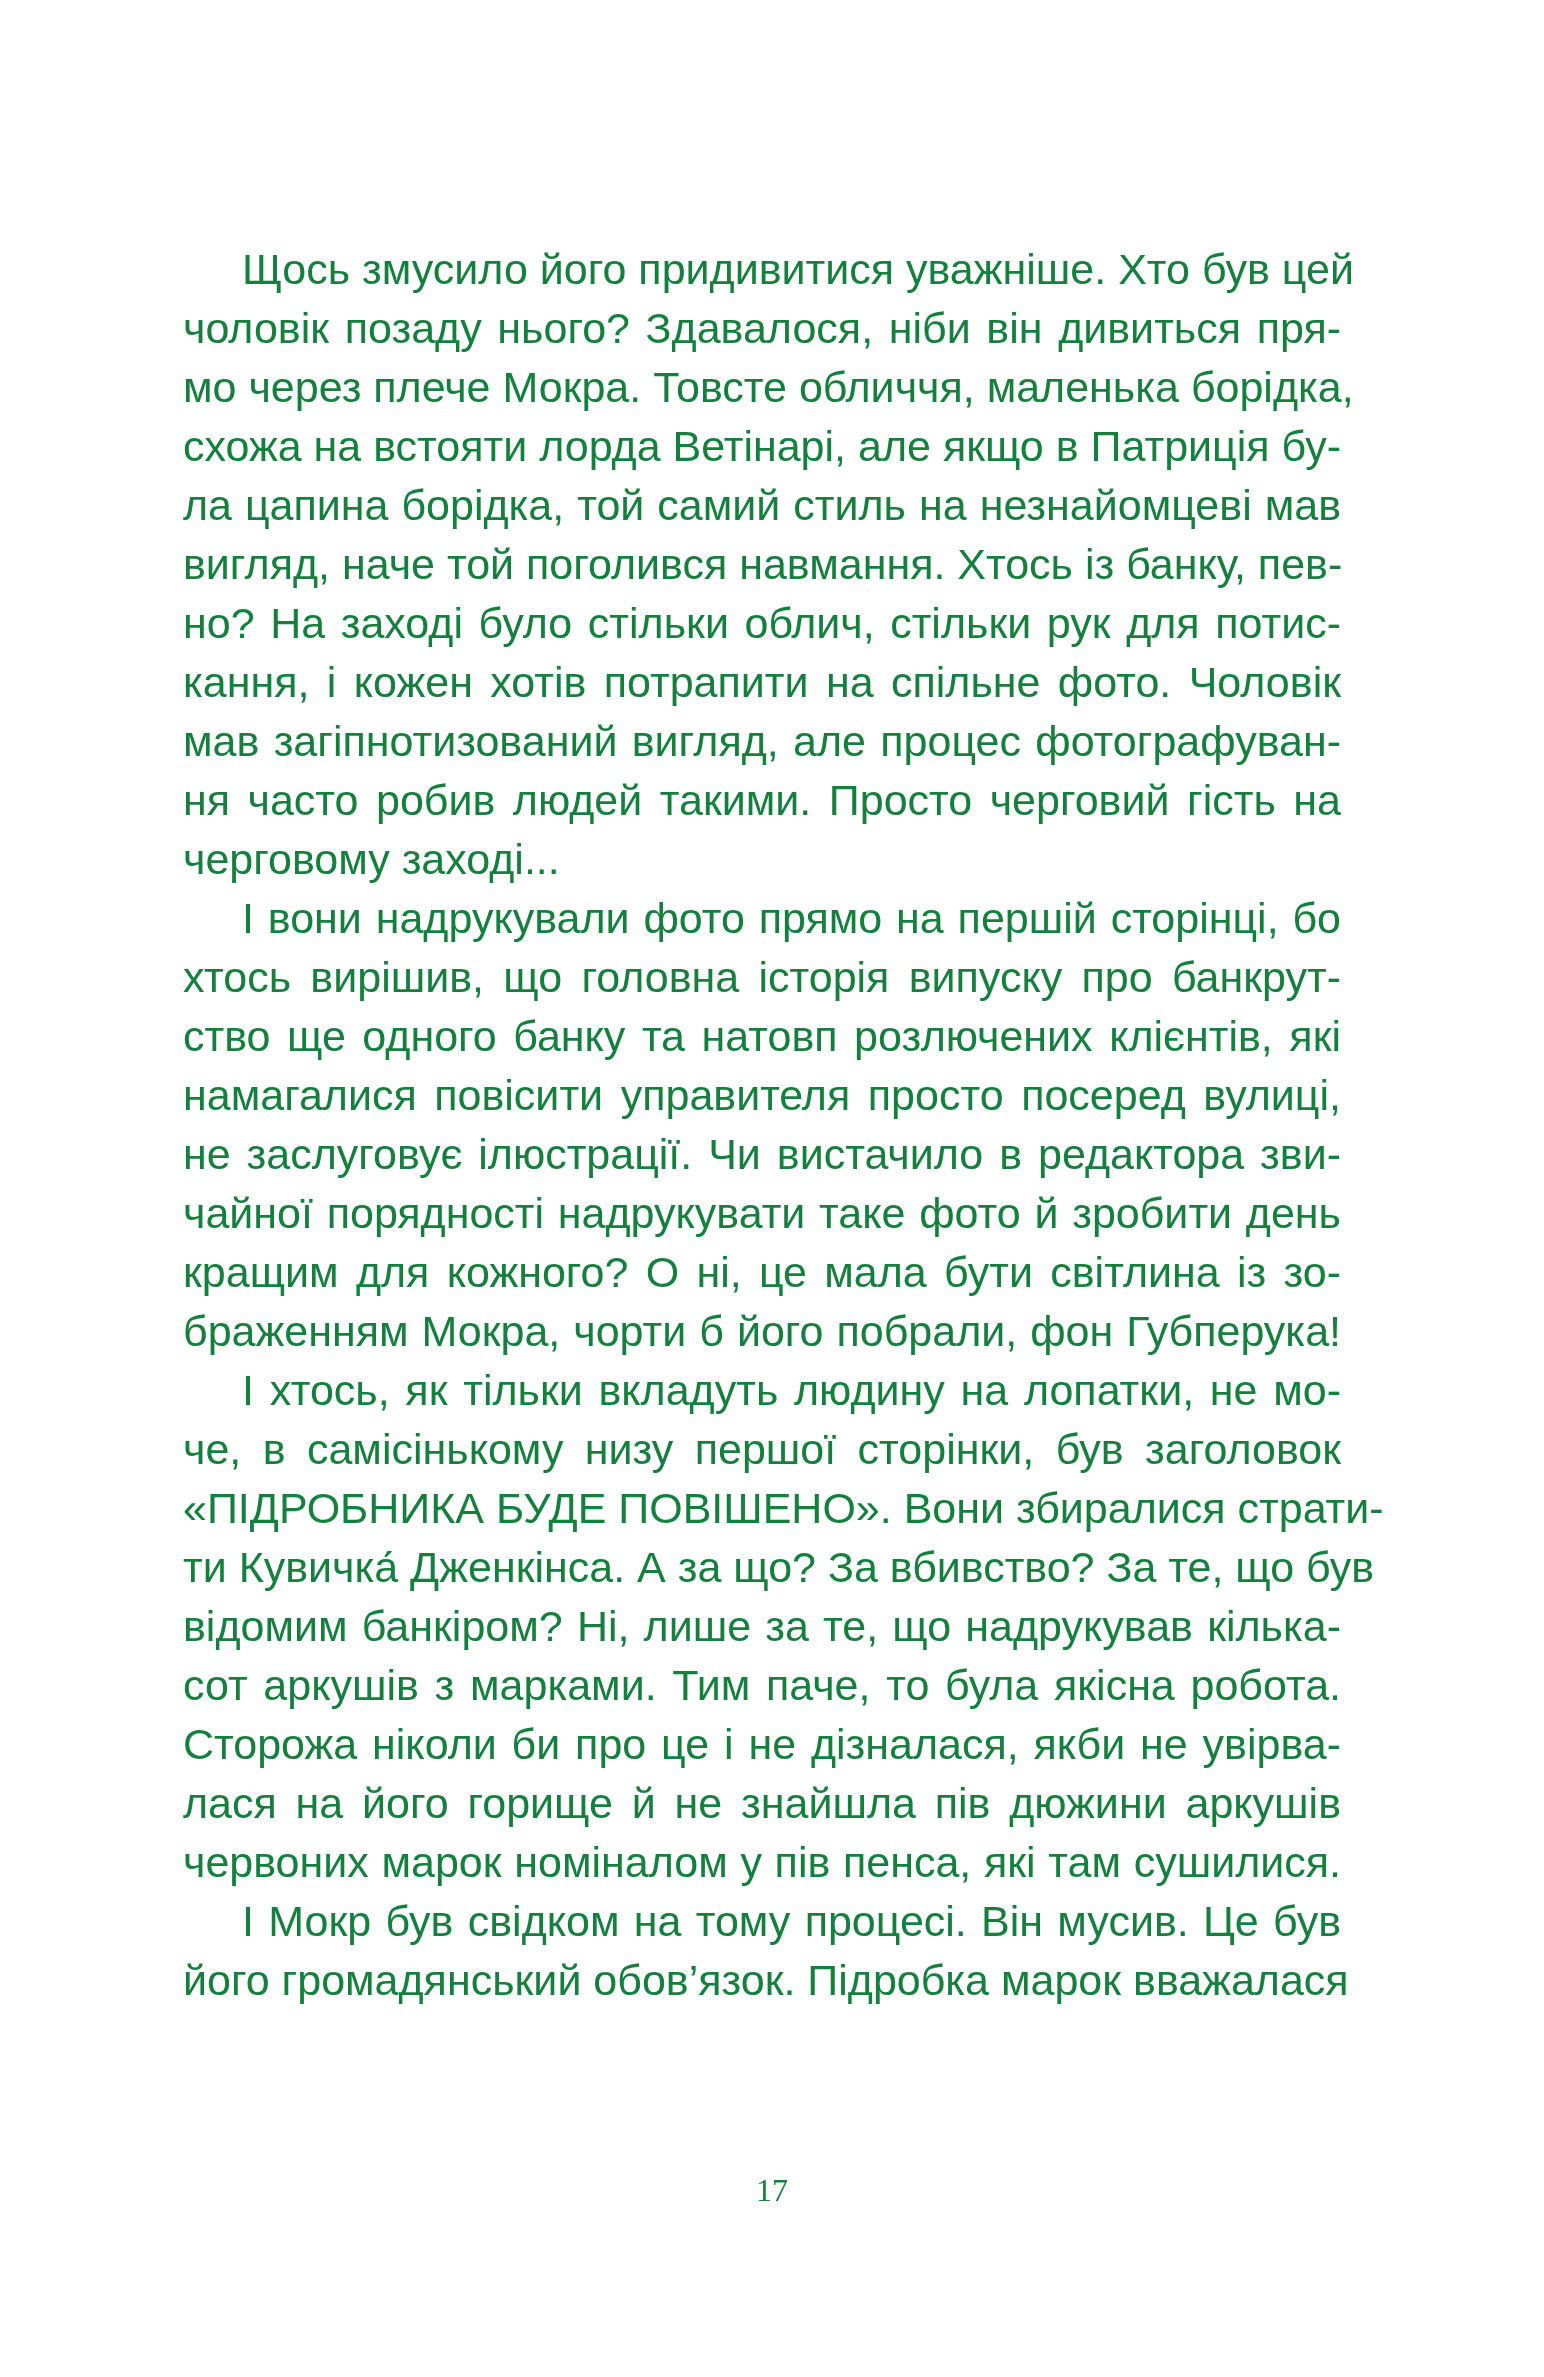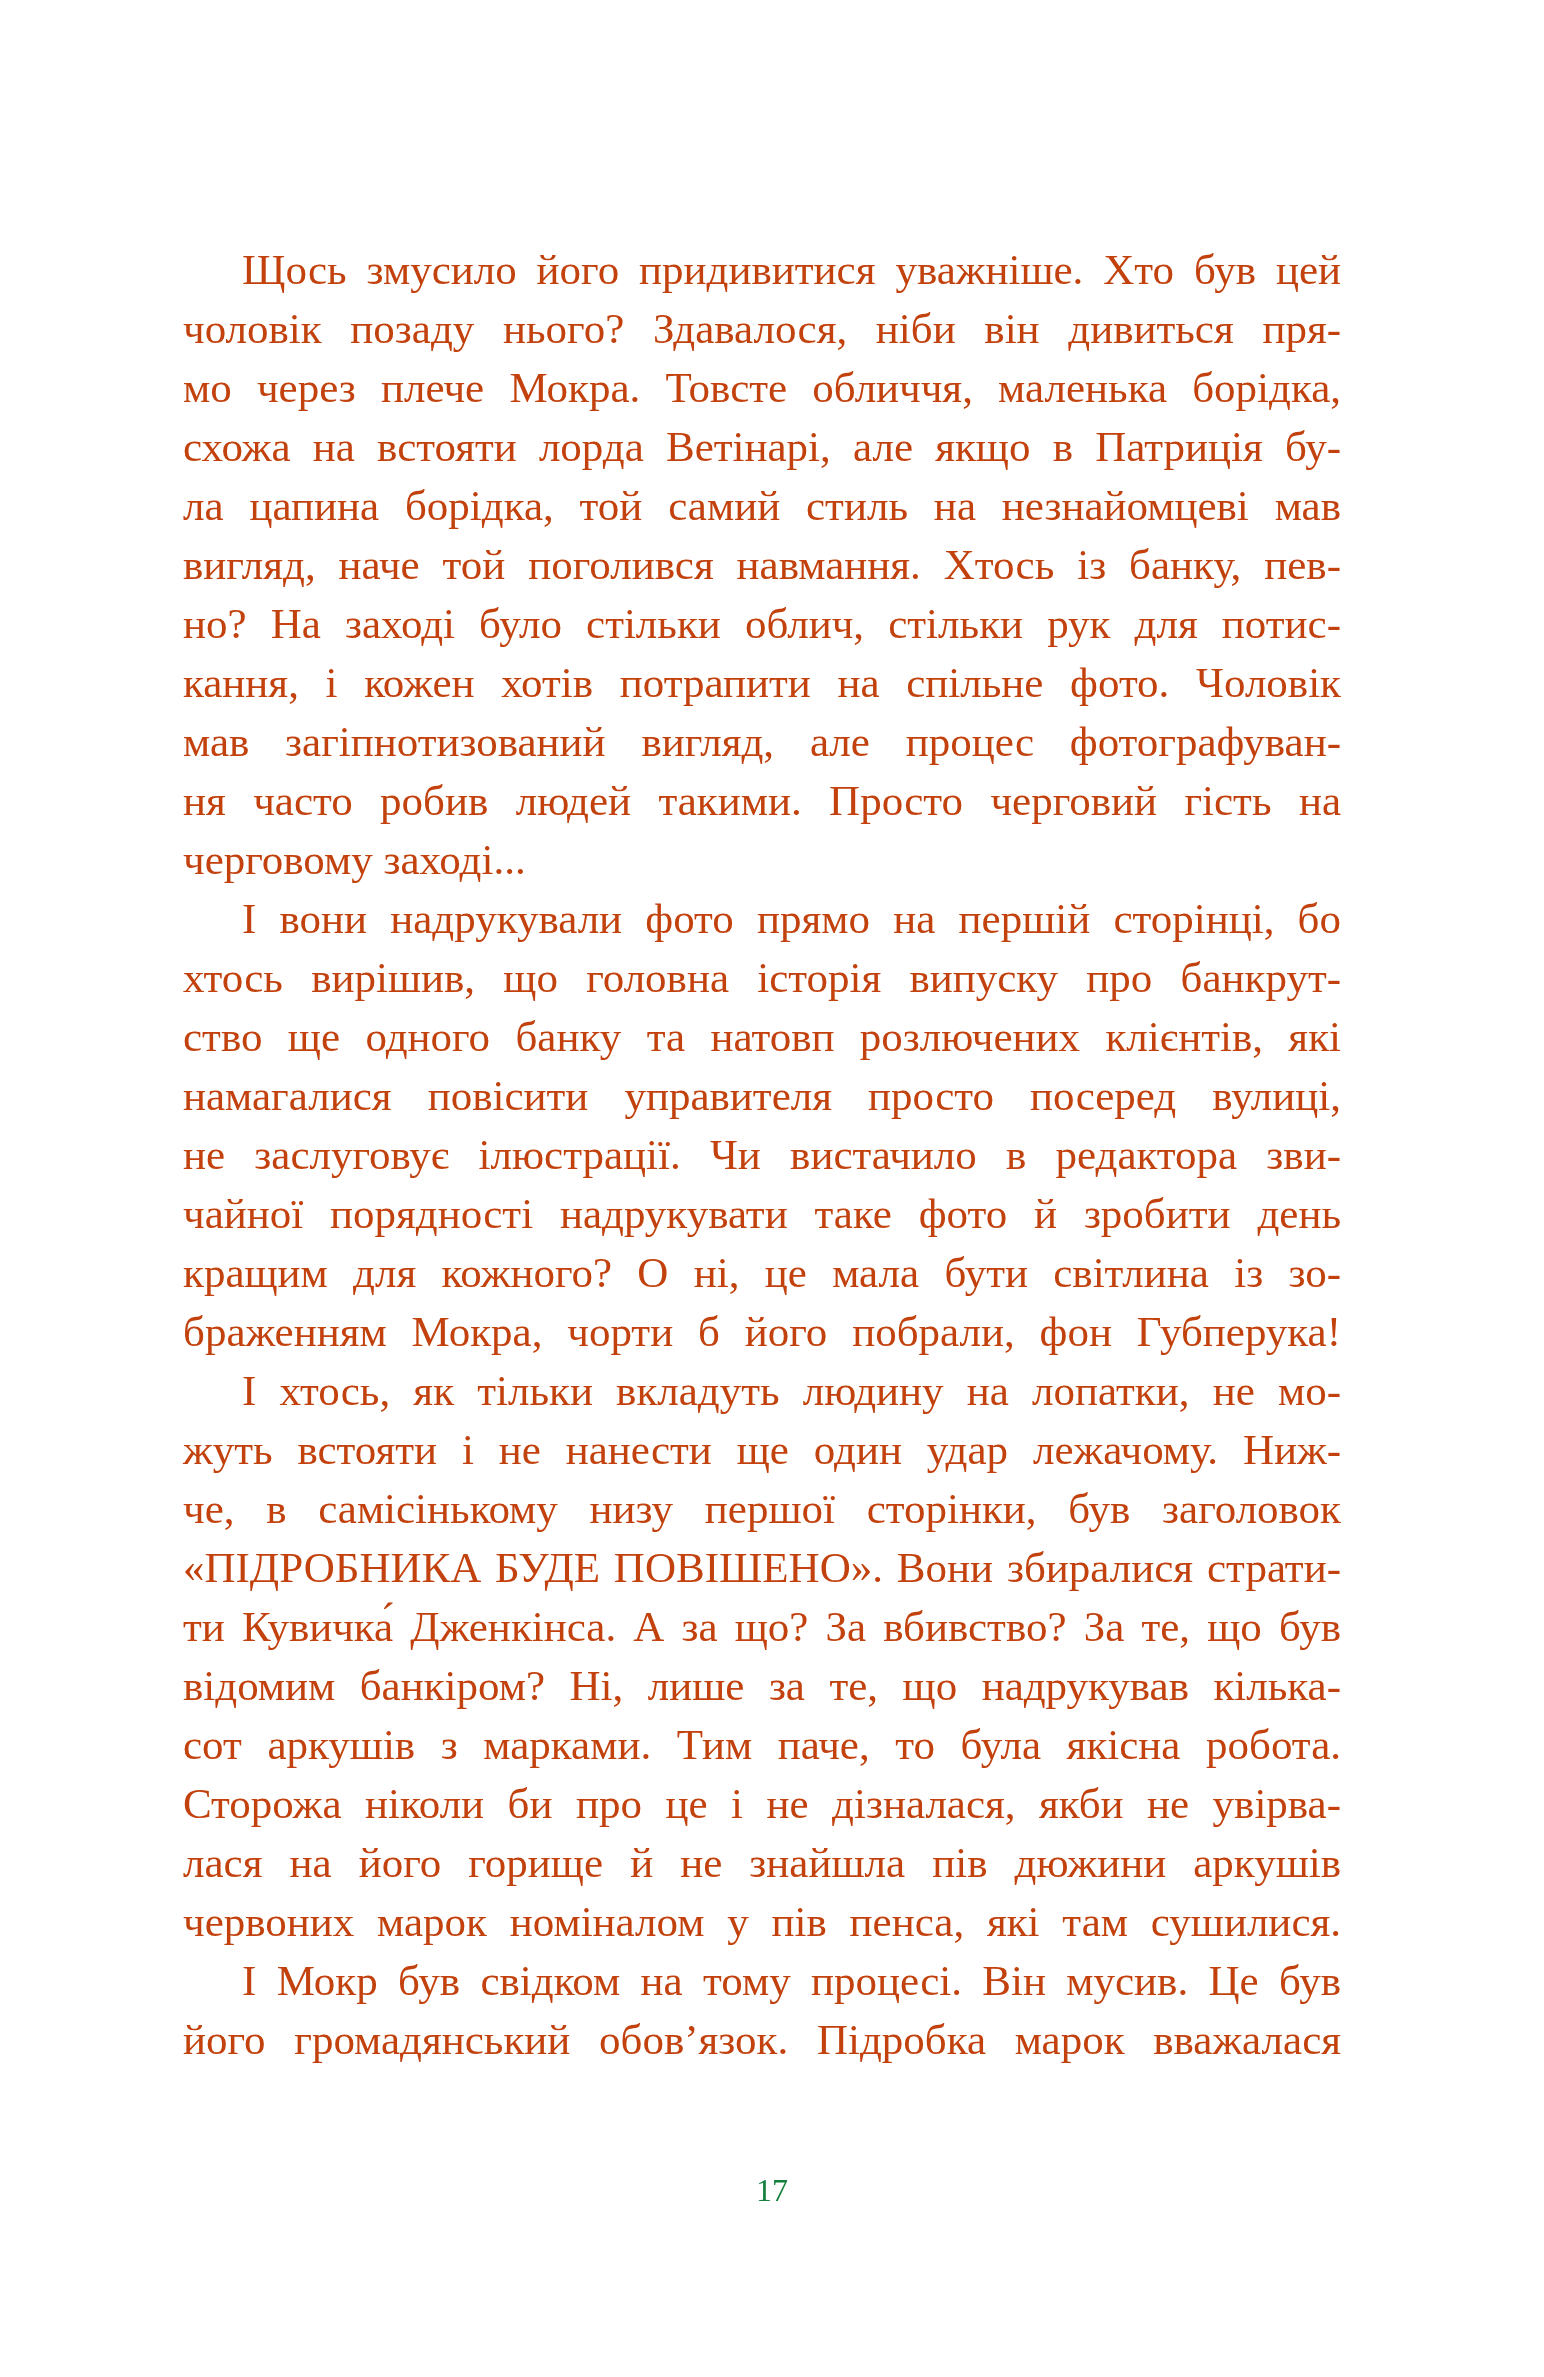--- a/index.html
+++ b/index.html
@@ -18,24 +18,24 @@
     left: 0; top: 0;
     width: 1544px;
     height: 2377px;
     background: #ffffff;
   }
   .text-block {
     position: absolute;
     left: 183px;
     top: 240px;
     width: 1158px;
-    font-family: Liberation Serif, serif;
+    font-family: Liberation Sans, sans-serif;
     font-size: 43px;
     line-height: 59px;
-    color: #c2410c;
+    color: #15803d;
   }
   .line {
     display: block;
     height: 59px;
     white-space: nowrap;
     text-align: justify;
     text-align-last: justify;
     overflow: visible;
   }
   .line.indent {
@@ -73,21 +73,20 @@
     <span class="line last">черговому заході...</span>
     <span class="line indent">І вони надрукували фото прямо на першій сторінці, бо</span>
     <span class="line">хтось вирішив, що головна історія випуску про банкрут-</span>
     <span class="line">ство ще одного банку та натовп розлючених клієнтів, які</span>
     <span class="line">намагалися повісити управителя просто посеред вулиці,</span>
     <span class="line">не заслуговує ілюстрації. Чи вистачило в редактора зви-</span>
     <span class="line">чайної порядності надрукувати таке фото й зробити день</span>
     <span class="line">кращим для кожного? О ні, це мала бути світлина із зо-</span>
     <span class="line">браженням Мокра, чорти б його побрали, фон Губперука!</span>
     <span class="line indent">І хтось, як тільки вкладуть людину на лопатки, не мо-</span>
-    <span class="line">жуть встояти і не нанести ще один удар лежачому. Ниж-</span>
     <span class="line">че, в самісінькому низу першої сторінки, був заголовок</span>
     <span class="line">«ПІДРОБНИКА БУДЕ ПОВІШЕНО». Вони збиралися страти-</span>
     <span class="line">ти Кувичка́ Дженкінса. А за що? За вбивство? За те, що був</span>
     <span class="line">відомим банкіром? Ні, лише за те, що надрукував кілька-</span>
     <span class="line">сот аркушів з марками. Тим паче, то була якісна робота.</span>
     <span class="line">Сторожа ніколи би про це і не дізналася, якби не увірва-</span>
     <span class="line">лася на його горище й не знайшла пів дюжини аркушів</span>
     <span class="line">червоних марок номіналом у пів пенса, які там сушилися.</span>
     <span class="line indent">І Мокр був свідком на тому процесі. Він мусив. Це був</span>
     <span class="line">його громадянський обов’язок. Підробка марок вважалася</span>

